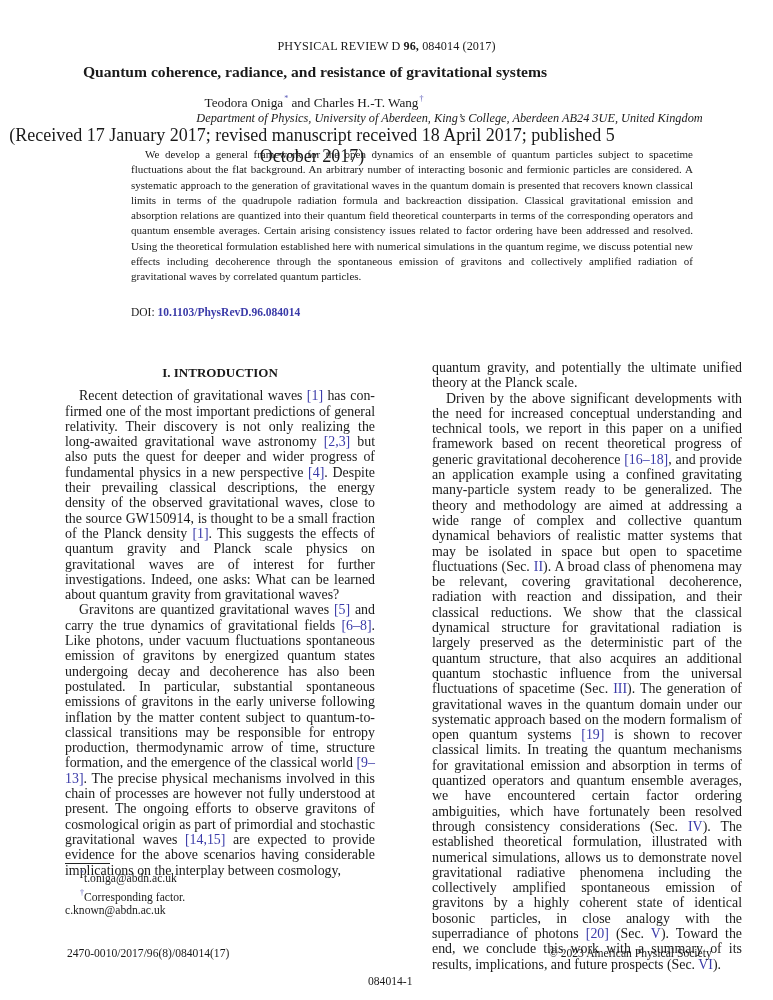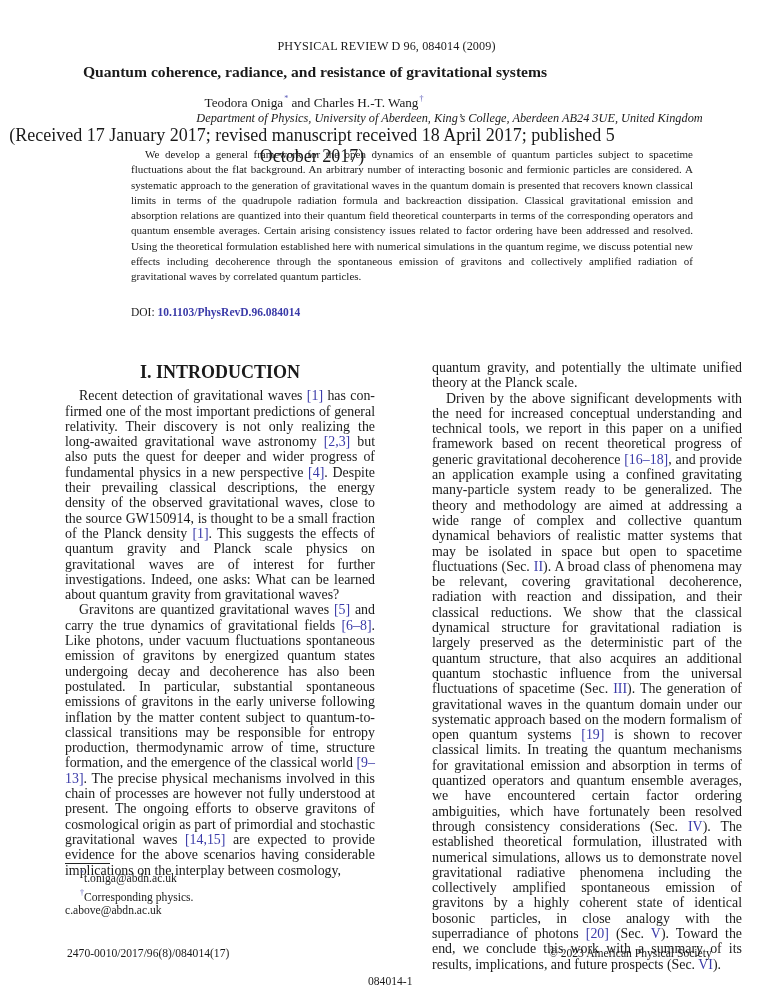--- a/index.html
+++ b/index.html
@@ -1,47 +1,47 @@
 <!DOCTYPE html>
 <html><head>
 <meta charset="utf-8">
 <style>
   html, body { margin:0; padding:0; background:#fff; }
   body { width:773px; height:1000px; position:relative; overflow:hidden;
          font-family:"Liberation Serif", serif; color:#1a1a1a; }
   .abs { position:absolute; }
   .journal { top:39px; left:0; width:773px; text-align:center; font-size:12.2px; letter-spacing:0.1px; }
-  .journal b { font-weight:normal;text-align:center; }
+  .journal b { font-weight:bold;text-align:center; }
   .title { top:63px; left:0; width:630px; text-align:center; font-size:15.6px; font-weight:bold; }
   .authors { top:94px; left:0; width:628px; text-align:center; font-size:13.2px; }
   sup.fn { color:#5a5ab8; font-size:8px; vertical-align:6px; margin-left:1px; }
   .affil { top:111px; left:16px; width:773px; text-align:center; font-size:12.3px; font-style:italic;padding-left:47px; }
   .dates { top:125px; left:0; width:624px; text-align:center; font-size:18px; }
   .abstract { top:147px; left:131px; width:562px; font-size:11px; line-height:15.3px; text-align:justify; text-indent:14px; }
   .doi { top:306px; left:131px; font-size:11.5px; }
   .doi a { color:#3a3aa8; text-decoration:none;font-weight:bold; }
   .col { font-size:13.9px; line-height:15.3px; text-align:justify; hyphens:manual; }
   .left { top:365px; left:65px; width:310px; }
   .right { top:360px; left:398px; width:310px;margin-left:34px; }
-  .sec-head { text-align:center; font-weight:bold; font-size:18px; margin:0 0 8px 0; }
+  .sec-head { text-align:center; font-weight:bold; font-size:13px; margin:0 0 8px 0; }
   .col p { margin:0; text-indent:14px; }
   .col p.noind { text-indent:0; }
   .ref { color:#3a3aa8; }
   .fn-rule { top:863px; left:65px; width:45px; border-top:1px solid #222; }
   .footnotes { top:867px; left:65px; font-size:11.6px; line-height:13.5px; }
   .footnotes .fi { padding-left:14px; }
   .footer { top:947px; font-size:11.6px; }
   .f-left { left:67px; }
   .f-center { left:368px;margin-top:28px; }
   .f-right { left:549px; }
 </style>
 </head>
 <body>
 
-<div class="abs journal"><span>PHYSICAL REVIEW D </span><b>96,</b><span> 084014 (2009)</span></div>
+<div class="abs journal"><span>PHYSICAL REVIEW D </span><b>96,</b><span> 084014 (2017)</span></div>
 
 <div class="abs title">Quantum coherence, radiance, and resistance of gravitational systems</div>
 
 <div class="abs authors">
   <span>Teodora Oniga</span><sup class="fn">*</sup><span> and </span><span>Charles H.-T. Wang</span><sup class="fn">†</sup>
 </div>
 
 <div class="abs affil">Department of Physics, University of Aberdeen, King’s College, Aberdeen AB24 3UE, United Kingdom</div>
 <div class="abs dates">(Received 17 January 2017; revised manuscript received 18 April 2017; published 5 October 2017)</div>
 
@@ -56,19 +56,19 @@
 </div>
 
 <div class="abs col right">
   <p class="noind">quantum gravity, and potentially the ultimate unified theory at the Planck scale.</p>
   <p>Driven by the above significant developments with the need for increased conceptual understanding and technical tools, we report in this paper on a unified framework based on recent theoretical progress of generic gravitational decoherence <span class="ref">[16–18]</span>, and provide an application example using a confined gravitating many-particle system ready to be generalized. The theory and methodology are aimed at addressing a wide range of complex and collective quantum dynamical behaviors of realistic matter systems that may be isolated in space but open to spacetime fluctuations (Sec. <span class="ref">II</span>). A broad class of phenomena may be relevant, covering gravitational decoherence, radiation with reaction and dissipation, and their classical reductions. We show that the classical dynamical structure for gravitational radiation is largely preserved as the deterministic part of the quantum structure, that also acquires an additional quantum stochastic influence from the universal fluctua­tions of spacetime (Sec. <span class="ref">III</span>). The generation of gravitational waves in the quantum domain under our systematic approach based on the modern formalism of open quantum systems <span class="ref">[19]</span> is shown to recover classical limits. In treating the quantum mechanisms for gravitational emission and absorption in terms of quantized operators and quantum ensemble averages, we have encountered certain factor ordering ambiguities, which have fortunately been resolved through consistency considerations (Sec. <span class="ref">IV</span>). The estab­lished theoretical formulation, illustrated with numerical simulations, allows us to demonstrate novel gravitational radiative phenomena including the collectively amplified spontaneous emission of gravitons by a highly coherent state of identical bosonic particles, in close analogy with the superradiance of photons <span class="ref">[20]</span> (Sec. <span class="ref">V</span>). Toward the end, we conclude this work with a summary of its results, implications, and future prospects (Sec. <span class="ref">VI</span>).</p>
 </div>
 
 <div class="abs fn-rule"></div>
 <div class="abs footnotes">
   <div class="fi"><sup class="fn">*</sup><span>t.oniga@abdn.ac.uk</span></div>
-  <div class="fi"><sup class="fn">†</sup><span>Corresponding physics.</span></div>
-  <div><span>c.above@abdn.ac.uk</span></div>
+  <div class="fi"><sup class="fn">†</sup><span>Corresponding factor.</span></div>
+  <div><span>c.known@abdn.ac.uk</span></div>
 </div>
 
 <div class="abs footer f-left">2470-0010/2017/96(8)/084014(17)</div>
 <div class="abs footer f-center">084014-1</div>
 <div class="abs footer f-right">© 2023 American Physical Society</div>
 
 </body></html>

